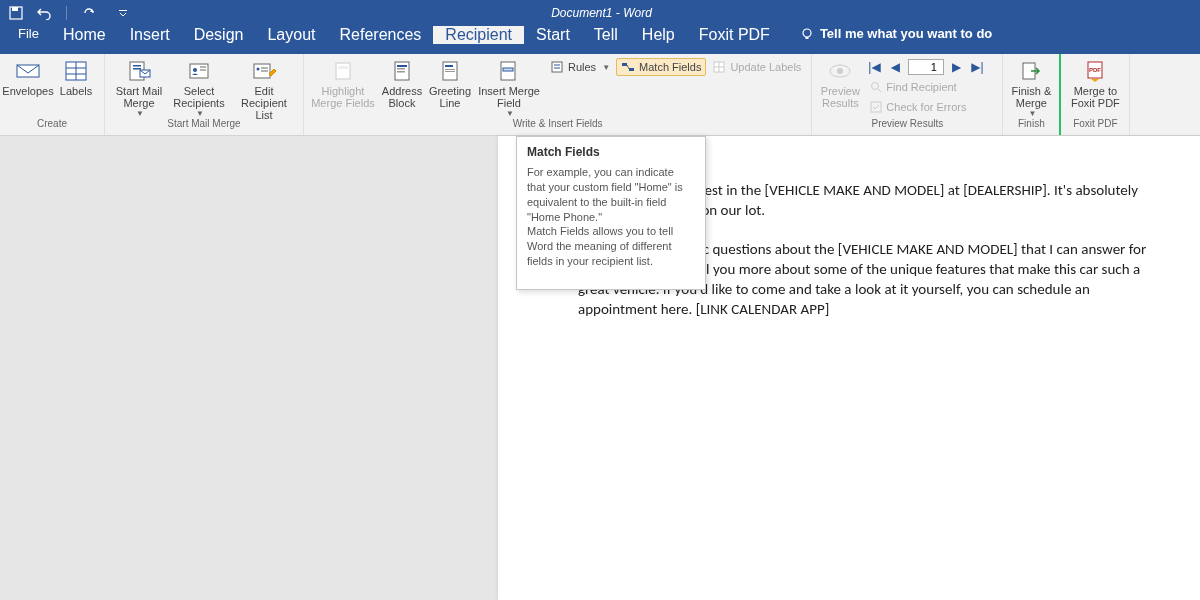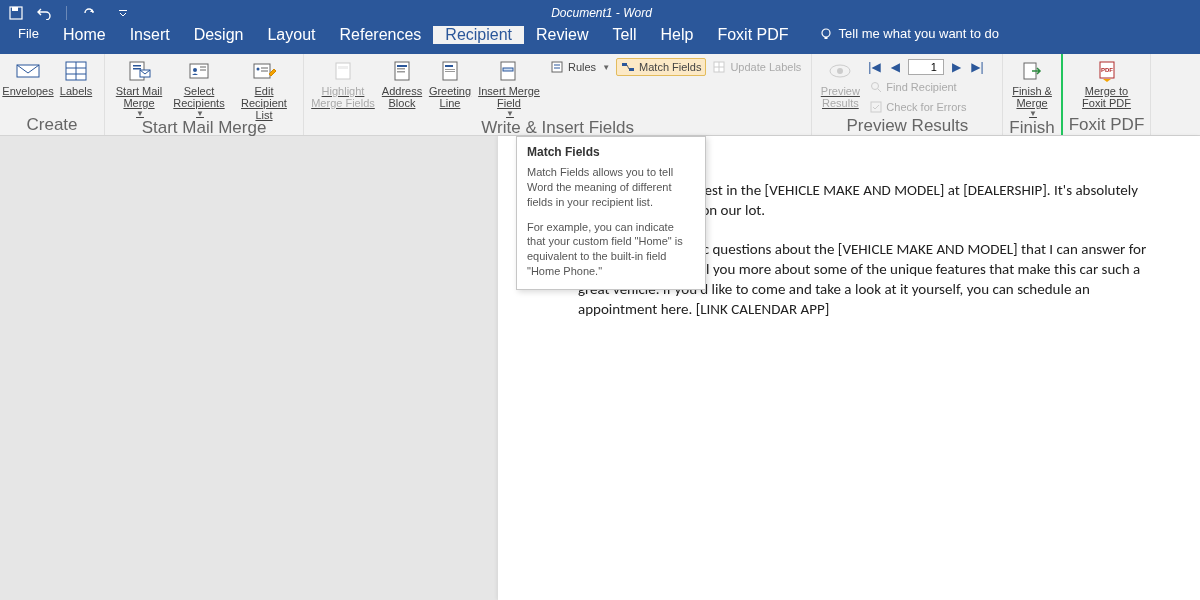--- a/index.html
+++ b/index.html
@@ -6,27 +6,27 @@
   body { font-family: "Segoe UI", Tahoma, sans-serif; font-size: 12px; background: #f2f2f2; color: #444; width: 1200px; height: 600px; overflow: hidden; }
   .titlebar { background: #2b579a; height: 26px; display: flex; align-items: center; color: #fff; padding: 0 8px; }
   .qat { display: flex; gap: 12px; align-items: center; }
   .qat-btn { width: 16px; height: 16px; display: flex; align-items: center; justify-content: center; cursor: pointer; }
   .qat-sep { width: 1px; height: 14px; background: rgba(255,255,255,0.3); margin: 0 2px; }
   .titlebar-center { flex: 1; text-align: center; font-size: 12px; font-style: italic; }
   .tabbar { background: #2b579a; height: 28px; display: flex; align-items: flex-start; color: #fff; padding-left: 6px; }
   .file-tab { padding: 0 12px; display: flex; align-items: center; font-size: 13px; cursor: pointer; }
   .tab { padding: 0 12px; display: flex; align-items: center; font-size: 16px; cursor: pointer; }
   .tab.active { background: #f2f2f2; color: #2b579a; }
-  .tellme { display: flex; align-items: center; gap: 6px; margin-left: 18px; font-size: 13px; }
+  .tellme { display: flex; align-items: center; gap: 6px; margin-left: 18px; font-size: 13px; font-weight: bold; }
   .bulb { width: 14px; height: 14px; }
   .ribbon { background: #f2f2f2; height: 82px; display: flex; border-bottom: 1px solid #d4d4d4; }
   .group { display: flex; flex-direction: column; align-items: center; padding: 2px 6px 0 6px; border-right: 1px solid #e0e0e0; }
   .group-row { display: flex; gap: 4px; height: 62px; align-items: flex-start; }
-  .group-label { font-size: 17px; color: #666; margin-top: 0; text-align: center; }
-  .bigbtn { display: flex; flex-direction: column; align-items: center; width: 56px; padding-top: 2px; cursor: pointer; text-decoration: underline; }
+  .group-label { font-size: 10px; color: #666; margin-top: 0; text-align: center; }
+  .bigbtn { display: flex; flex-direction: column; align-items: center; width: 56px; padding-top: 2px; cursor: pointer; }
   .bigbtn.narrow { width: 44px; }
   .bigbtn.wide { width: 66px; }
   .bigbtn .ico { height: 26px; display: flex; align-items: center; justify-content: center; }
   .bigbtn .lbl { font-size: 11px; text-align: center; line-height: 12px; margin-top: 1px; color: #444; }
   .bigbtn.disabled .lbl { color: #aaa; }
   .smallstack { display: flex; flex-direction: row; gap: 2px; padding-top: 2px; }
   .smallbtn { display: flex; align-items: center; gap: 4px; font-size: 11px; color: #444; height: 18px; padding: 0 4px; cursor: pointer; }
   .smallbtn.disabled { color: #aaa; }
   .smallbtn.hl { background: #fce9c6; border: 1px solid #e3bc5d; border-radius: 2px; }
   .dropdown { font-size: 8px; margin-left: 2px; color: #666; }
@@ -77,21 +77,21 @@
 </div>
 
 <div class="tabbar">
   <div class="file-tab">File</div>
   <div class="tab">Home</div>
   <div class="tab">Insert</div>
   <div class="tab">Design</div>
   <div class="tab">Layout</div>
   <div class="tab">References</div>
   <div class="tab active">Recipient</div>
-  <div class="tab">Review</div>
+  <div class="tab">Start</div>
   <div class="tab">Tell</div>
   <div class="tab">Help</div>
   <div class="tab">Foxit PDF</div>
   <div class="tellme">
     <span class="bulb">
       <svg width="14" height="14" viewBox="0 0 14 14">
           <circle cx="7" cy="6" r="4" fill="none" stroke="#fff" stroke-width="1.2"></circle>
           <rect x="5.5" y="10" width="3" height="2" fill="#fff"></rect>
         </svg>
     </span>
@@ -323,20 +323,20 @@
       </div>
     </div>
     <div class="group-label">Foxit PDF</div>
   </div>
 
 </div>
 
 <div class="doc-area">
   <div class="tooltip">
     <div class="tt-title">Match Fields</div>
+    <p style="margin-bottom:0">For example, you can indicate that your custom field "Home" is equivalent to the built-in field "Home Phone."</p>
     <p>Match Fields allows you to tell Word the meaning of different fields in your recipient list.</p>
-    <p style="margin-bottom:0">For example, you can indicate that your custom field "Home" is equivalent to the built-in field "Home Phone."</p>
   </div>
   <div class="page">
     <p>Thanks for your interest in the [VEHICLE MAKE AND MODEL] at [DEALERSHIP]. It's absolutely one of the best cars on our lot.</p>
     <p>Are there any specific questions about the [VEHICLE MAKE AND MODEL] that I can answer for you? I'm happy to tell you more about some of the unique features that make this car such a great vehicle. If you'd like to come and take a look at it yourself, you can schedule an appointment here. [LINK CALENDAR APP]</p>
   </div>
 </div>
 
 </body></html>

